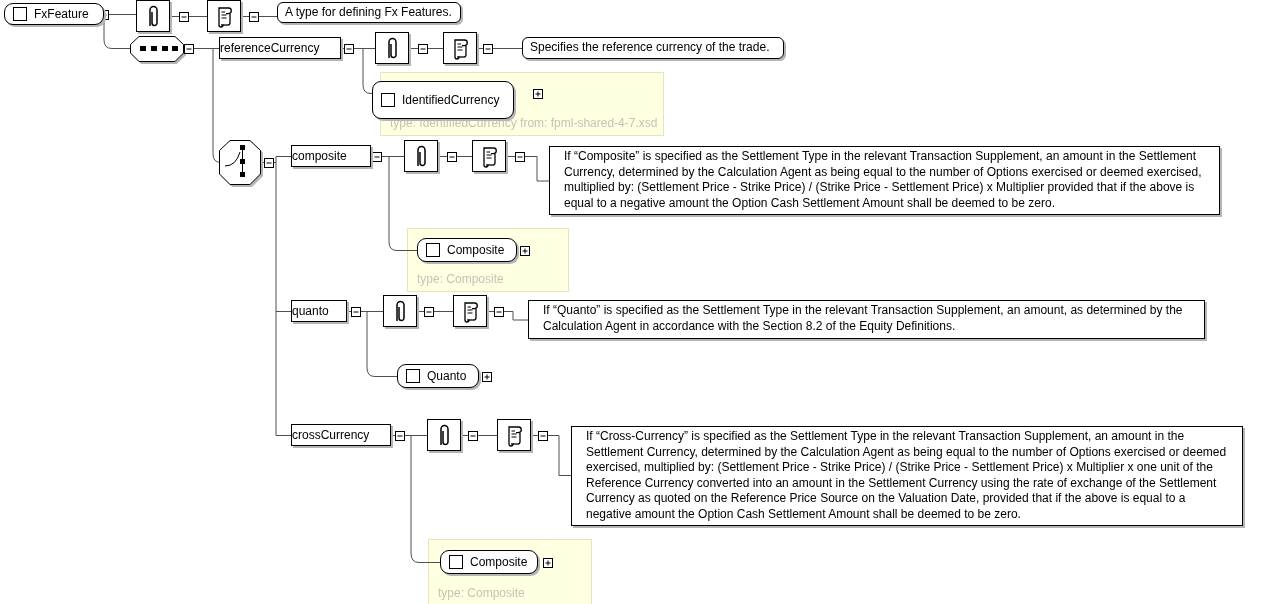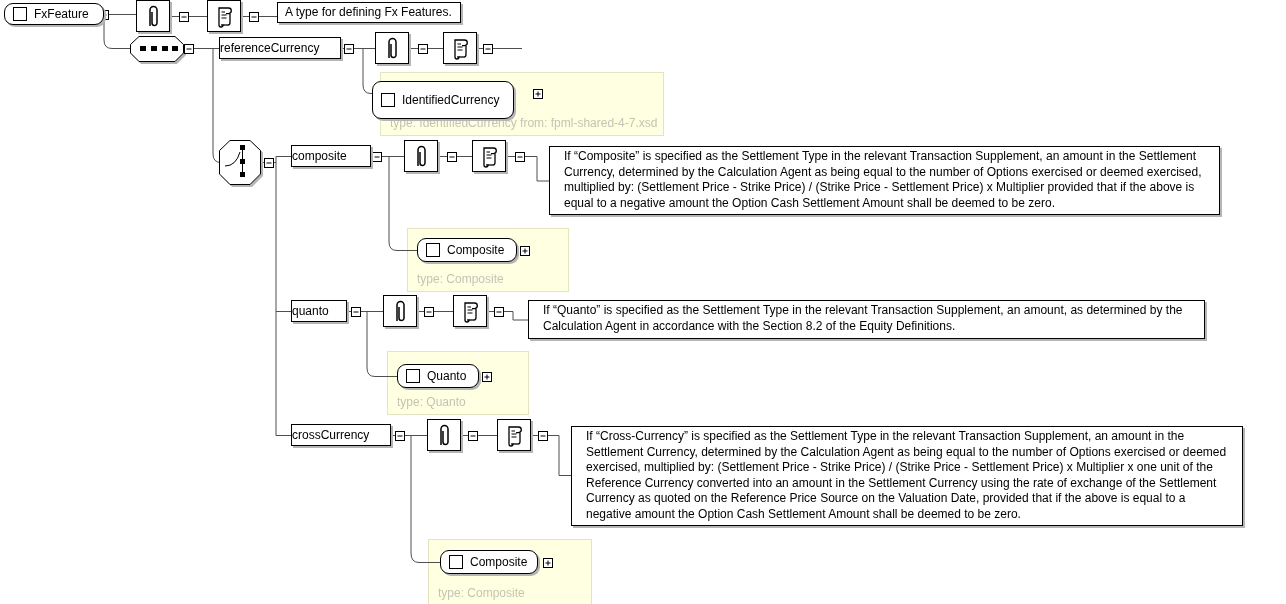--- a/index.html
+++ b/index.html
@@ -21,36 +21,33 @@
   .octagon{border-radius:9px;justify-content:flex-start;padding-left:8px;gap:7px;}
   .sq{width:12px;height:12px;border:1px solid #000;background:#fff;flex:none;}
   .iconbox{
     position:absolute;z-index:3;width:34px;height:32px;background:#fff;border:1px solid #000;
     box-shadow:2px 2px 0 #b5b5b5;display:flex;align-items:center;justify-content:center;box-sizing:border-box;
   }
   .doc{
     position:absolute;z-index:3;background:#fff;border:1px solid #000;box-shadow:2px 2px 0 #b5b5b5;
     padding:2px 14px;line-height:15.5px;text-align:left;box-sizing:border-box;
   }
-  .doc.single{display:flex;align-items:center;padding:0 7px;}
+  .doc.single{display:flex;align-items:center;padding:0 7px;border-radius:6px;}
   .comp-shadow{filter:drop-shadow(2px 2px 0 #b5b5b5);}
 </style>
 </head>
 <body>
 
 <div class="canvas">
 
   <div class="note" style="left:380px;top:72px;width:282px;height:62px">
     <div class="caption">type: IdentifiedCurrency from: fpml-shared-4-7.xsd</div>
   </div>
   <div class="note" style="left:407px;top:228px;width:160px;height:62px">
     <div class="caption">type: Composite</div>
-  </div>
-  <div class="note" style="left:387px;top:351px;width:140px;height:62px">
-    <div class="caption">type: Quanto</div>
   </div>
   <div class="note" style="left:428px;top:539px;width:162px;height:65px">
     <div class="caption">type: Composite</div>
   </div>
 
   <svg class="wires" width="1286" height="604">
     <defs>
       <g id="exp-minus">
         <rect x="0.5" y="0.5" width="9" height="9" fill="#fff" stroke="#000"></rect>
         <line x1="2.5" y1="5" x2="7.5" y2="5" stroke="#000"></line>
@@ -166,20 +163,21 @@
     <svg width="22" height="26" viewBox="0 0 22 26">
       <path d="M6,22 V5 h9.5 a2.8,2.8 0 0 1 0,5.6 H13" fill="none" stroke="#000" stroke-width="1.3"></path>
       <path d="M6,22 a2,2 0 0 0 4,0 v-0.5" fill="none" stroke="#000" stroke-width="1.3"></path>
       <line x1="8" y1="22" x2="15" y2="22" stroke="#000" stroke-width="1.3"></line>
       <path d="M15,22 c1.5,0 2,-1 2,-2.5 V11" fill="none" stroke="#000" stroke-width="1.3"></path>
       <line x1="8.5" y1="9" x2="12" y2="9" stroke="#000"></line>
       <line x1="8.5" y1="12" x2="13.5" y2="12" stroke="#000"></line>
       <line x1="8.5" y1="15" x2="13.5" y2="15" stroke="#000"></line>
     </svg>
   </div>
+  <div class="doc single" style="left:522px;top:37px;width:262px;height:22px">Specifies the reference currency of the trade.</div>
   <div class="node octagon" style="left:372px;top:81px;width:142px;height:38px">
     <span class="sq"></span>
     <span>IdentifiedCurrency</span>
   </div>
 
   <div class="node" style="left:291px;top:145px;width:80px;height:22px">
     <span>composite</span>
   </div>
   <div class="iconbox" style="left:404px;top:140px">
     <svg width="18" height="26" viewBox="0 0 18 26">

